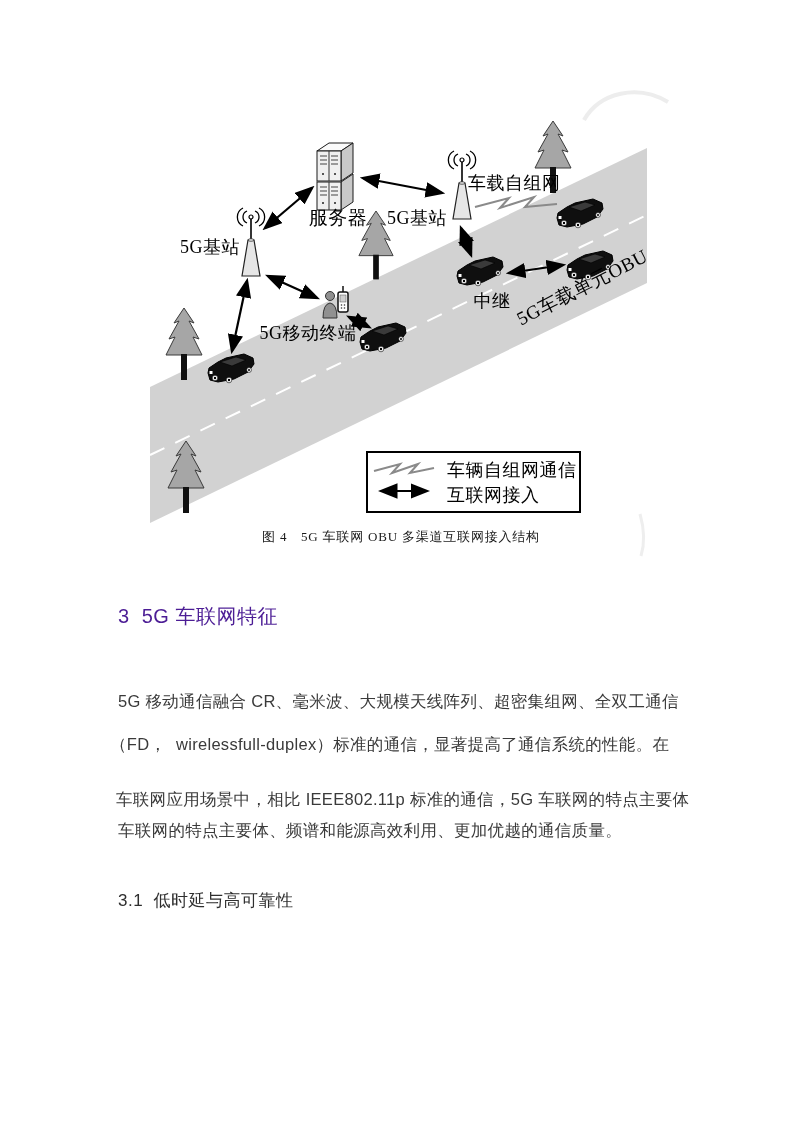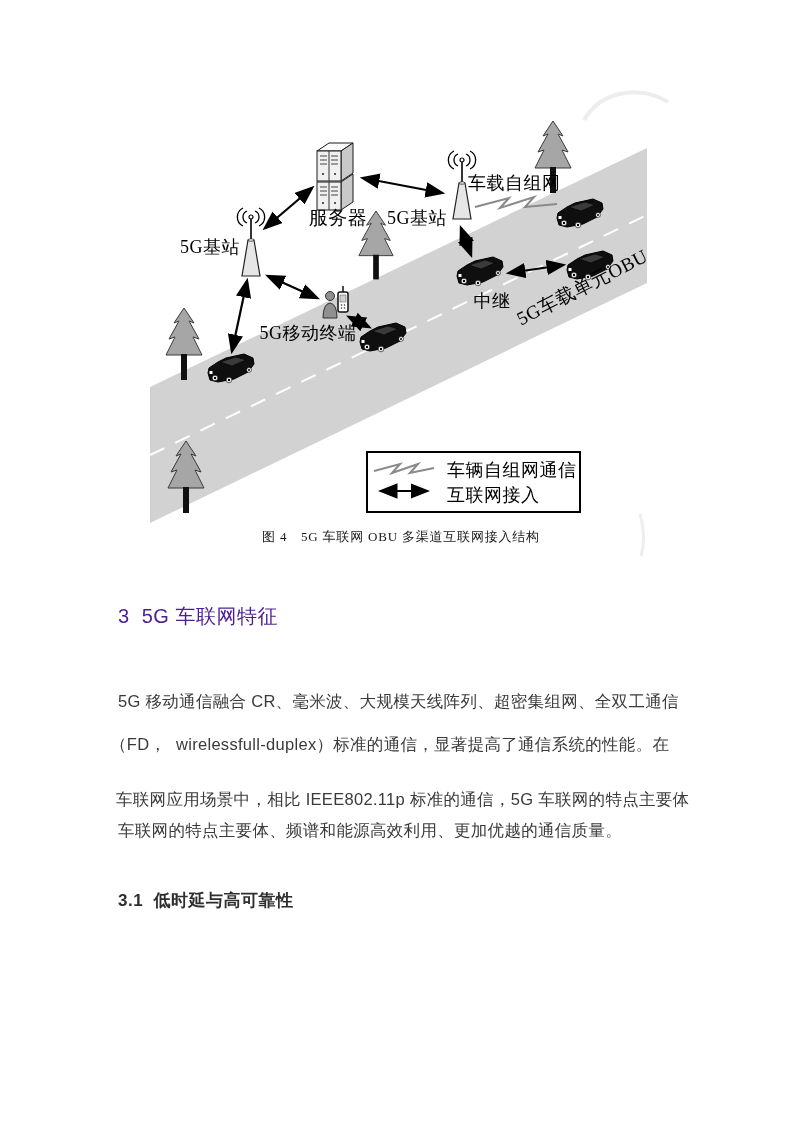--- a/index.html
+++ b/index.html
@@ -19,21 +19,21 @@
     font-family:"Liberation Serif","DejaVu Serif",serif;
     font-size:13px;color:#1a1a1a;letter-spacing:0.8px;
   }
   #section-heading{
     left:118px;top:603px;font-size:20px;font-weight:normal;color:#4c1d95;letter-spacing:0.5px;
   }
   .bodyline{
     font-size:16.5px;color:#3a3a3a;letter-spacing:0.3px;line-height:22px;
   }
   #subsection-heading{
-    left:118px;top:889px;font-size:17px;font-weight:bold;color:#2e2e2e;letter-spacing:0.5px;
+    left:118px;top:889px;font-size:17px;font-weight:normal;color:#2e2e2e;letter-spacing:0.5px;
   }
   .conn{stroke:#000;stroke-width:2.2;}
 </style>
 </head>
 <body>
 
 <div id="figure-wrap">
 <svg width="793" height="580" viewBox="0 0 793 580" xmlns="http://www.w3.org/2000/svg">
   <defs>
     <marker id="ah" markerWidth="9" markerHeight="7" refX="7.5" refY="3.5" orient="auto-start-reverse">

